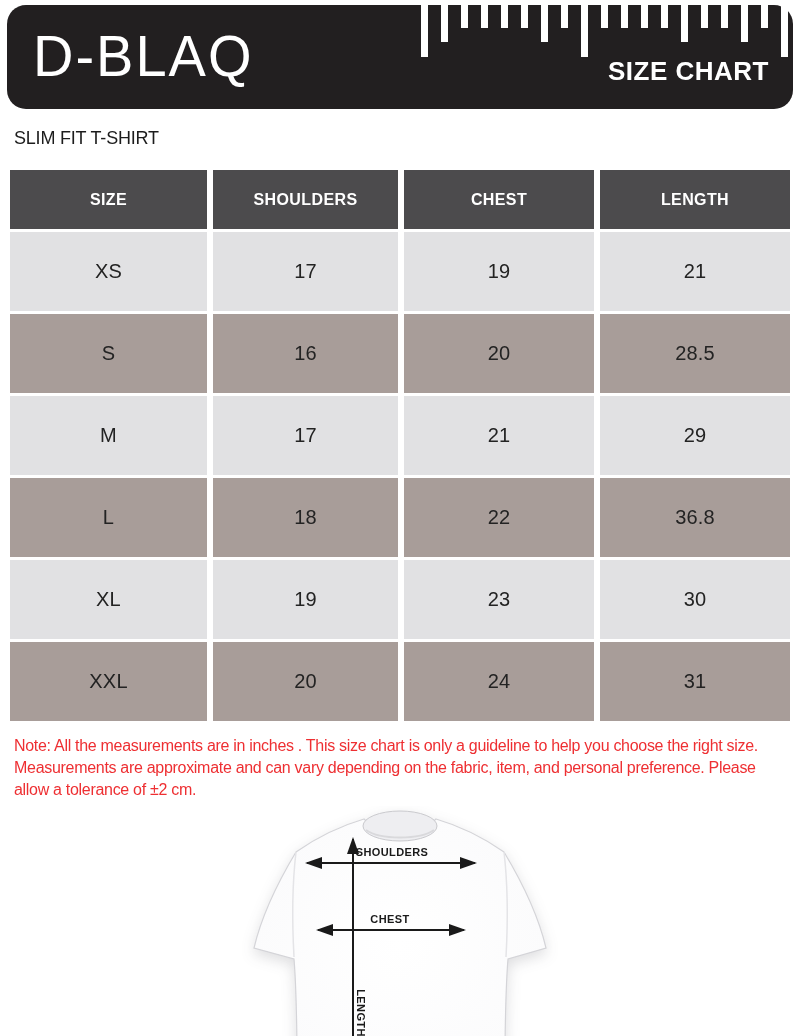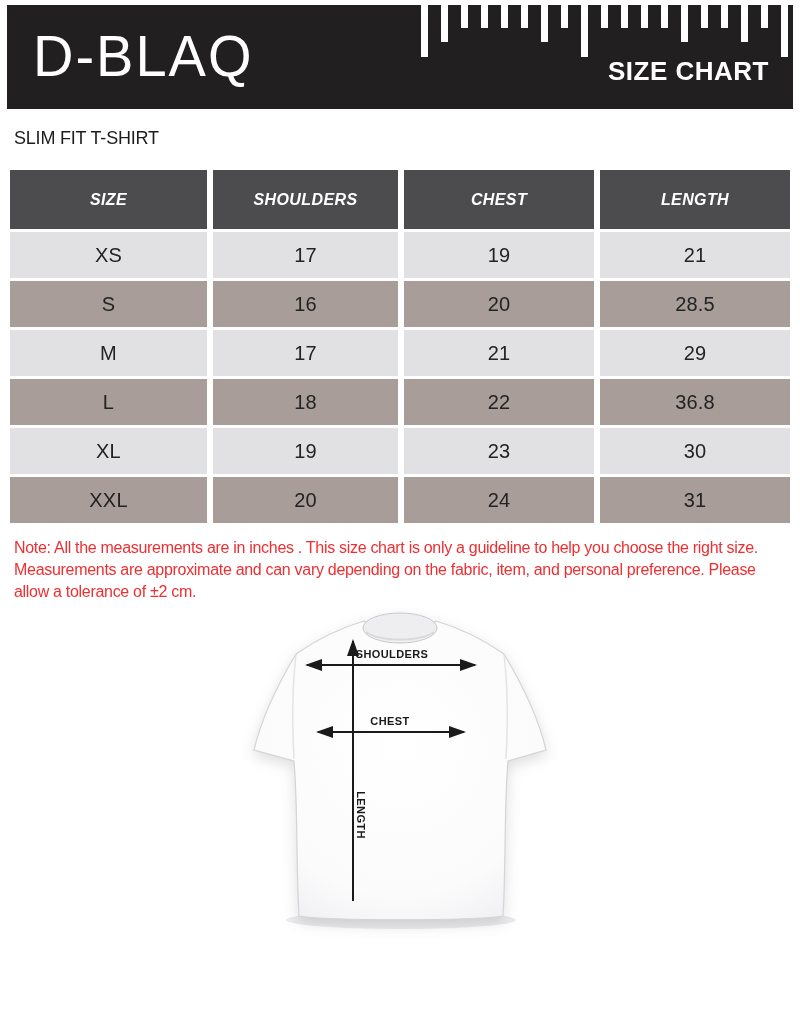--- a/index.html
+++ b/index.html
@@ -8,20 +8,21 @@
     font-family:"Liberation Sans", sans-serif;
     -webkit-font-smoothing:antialiased;
   }
 
   
   .header{
     position:relative;
     margin:5px 7px 0 7px;
     height:104px;
     background:var(--header_bg,#221f20);
+    border-radius:19px;
   }
   .logo{
     position:absolute;left:26px;top:22px;
     color:#ffffff;font-size:56px;font-weight:400;letter-spacing:2px;line-height:1;
     transform:scaleY(1.04);transform-origin:left top;
   }
   .ruler{
     position:absolute;left:414px;top:0;
     display:flex;gap:13px;align-items:flex-start;
   }
@@ -48,24 +49,24 @@
     grid-template-columns:197px 185px 190px 1fr;
     gap:3px 6px;
   }
   .cell{
     display:flex;align-items:center;justify-content:center;
     text-align:center;
   }
   .cell.head{
     height:59px;
     background:var(--table_header_bg,#4c4b4d);
-    color:#ffffff;font-size:16px;font-weight:700;letter-spacing:0.4px;font-style:italic;
+    color:#ffffff;font-size:16px;font-weight:700;letter-spacing:0.4px;
   }
   .cell.data{
-    height:46px;
+    height:79px;
     font-size:20px;font-weight:400;color:#232323;letter-spacing:0.2px;
   }
   .row-light{background:var(--row_light,#e1e1e3);}
   .row-dark{background:var(--row_dark,#a89d99);}
 
   
   .note{
     margin:14px 12px 0 14px;
     width:778px;
     color:var(--note_red,#ee2f32);

